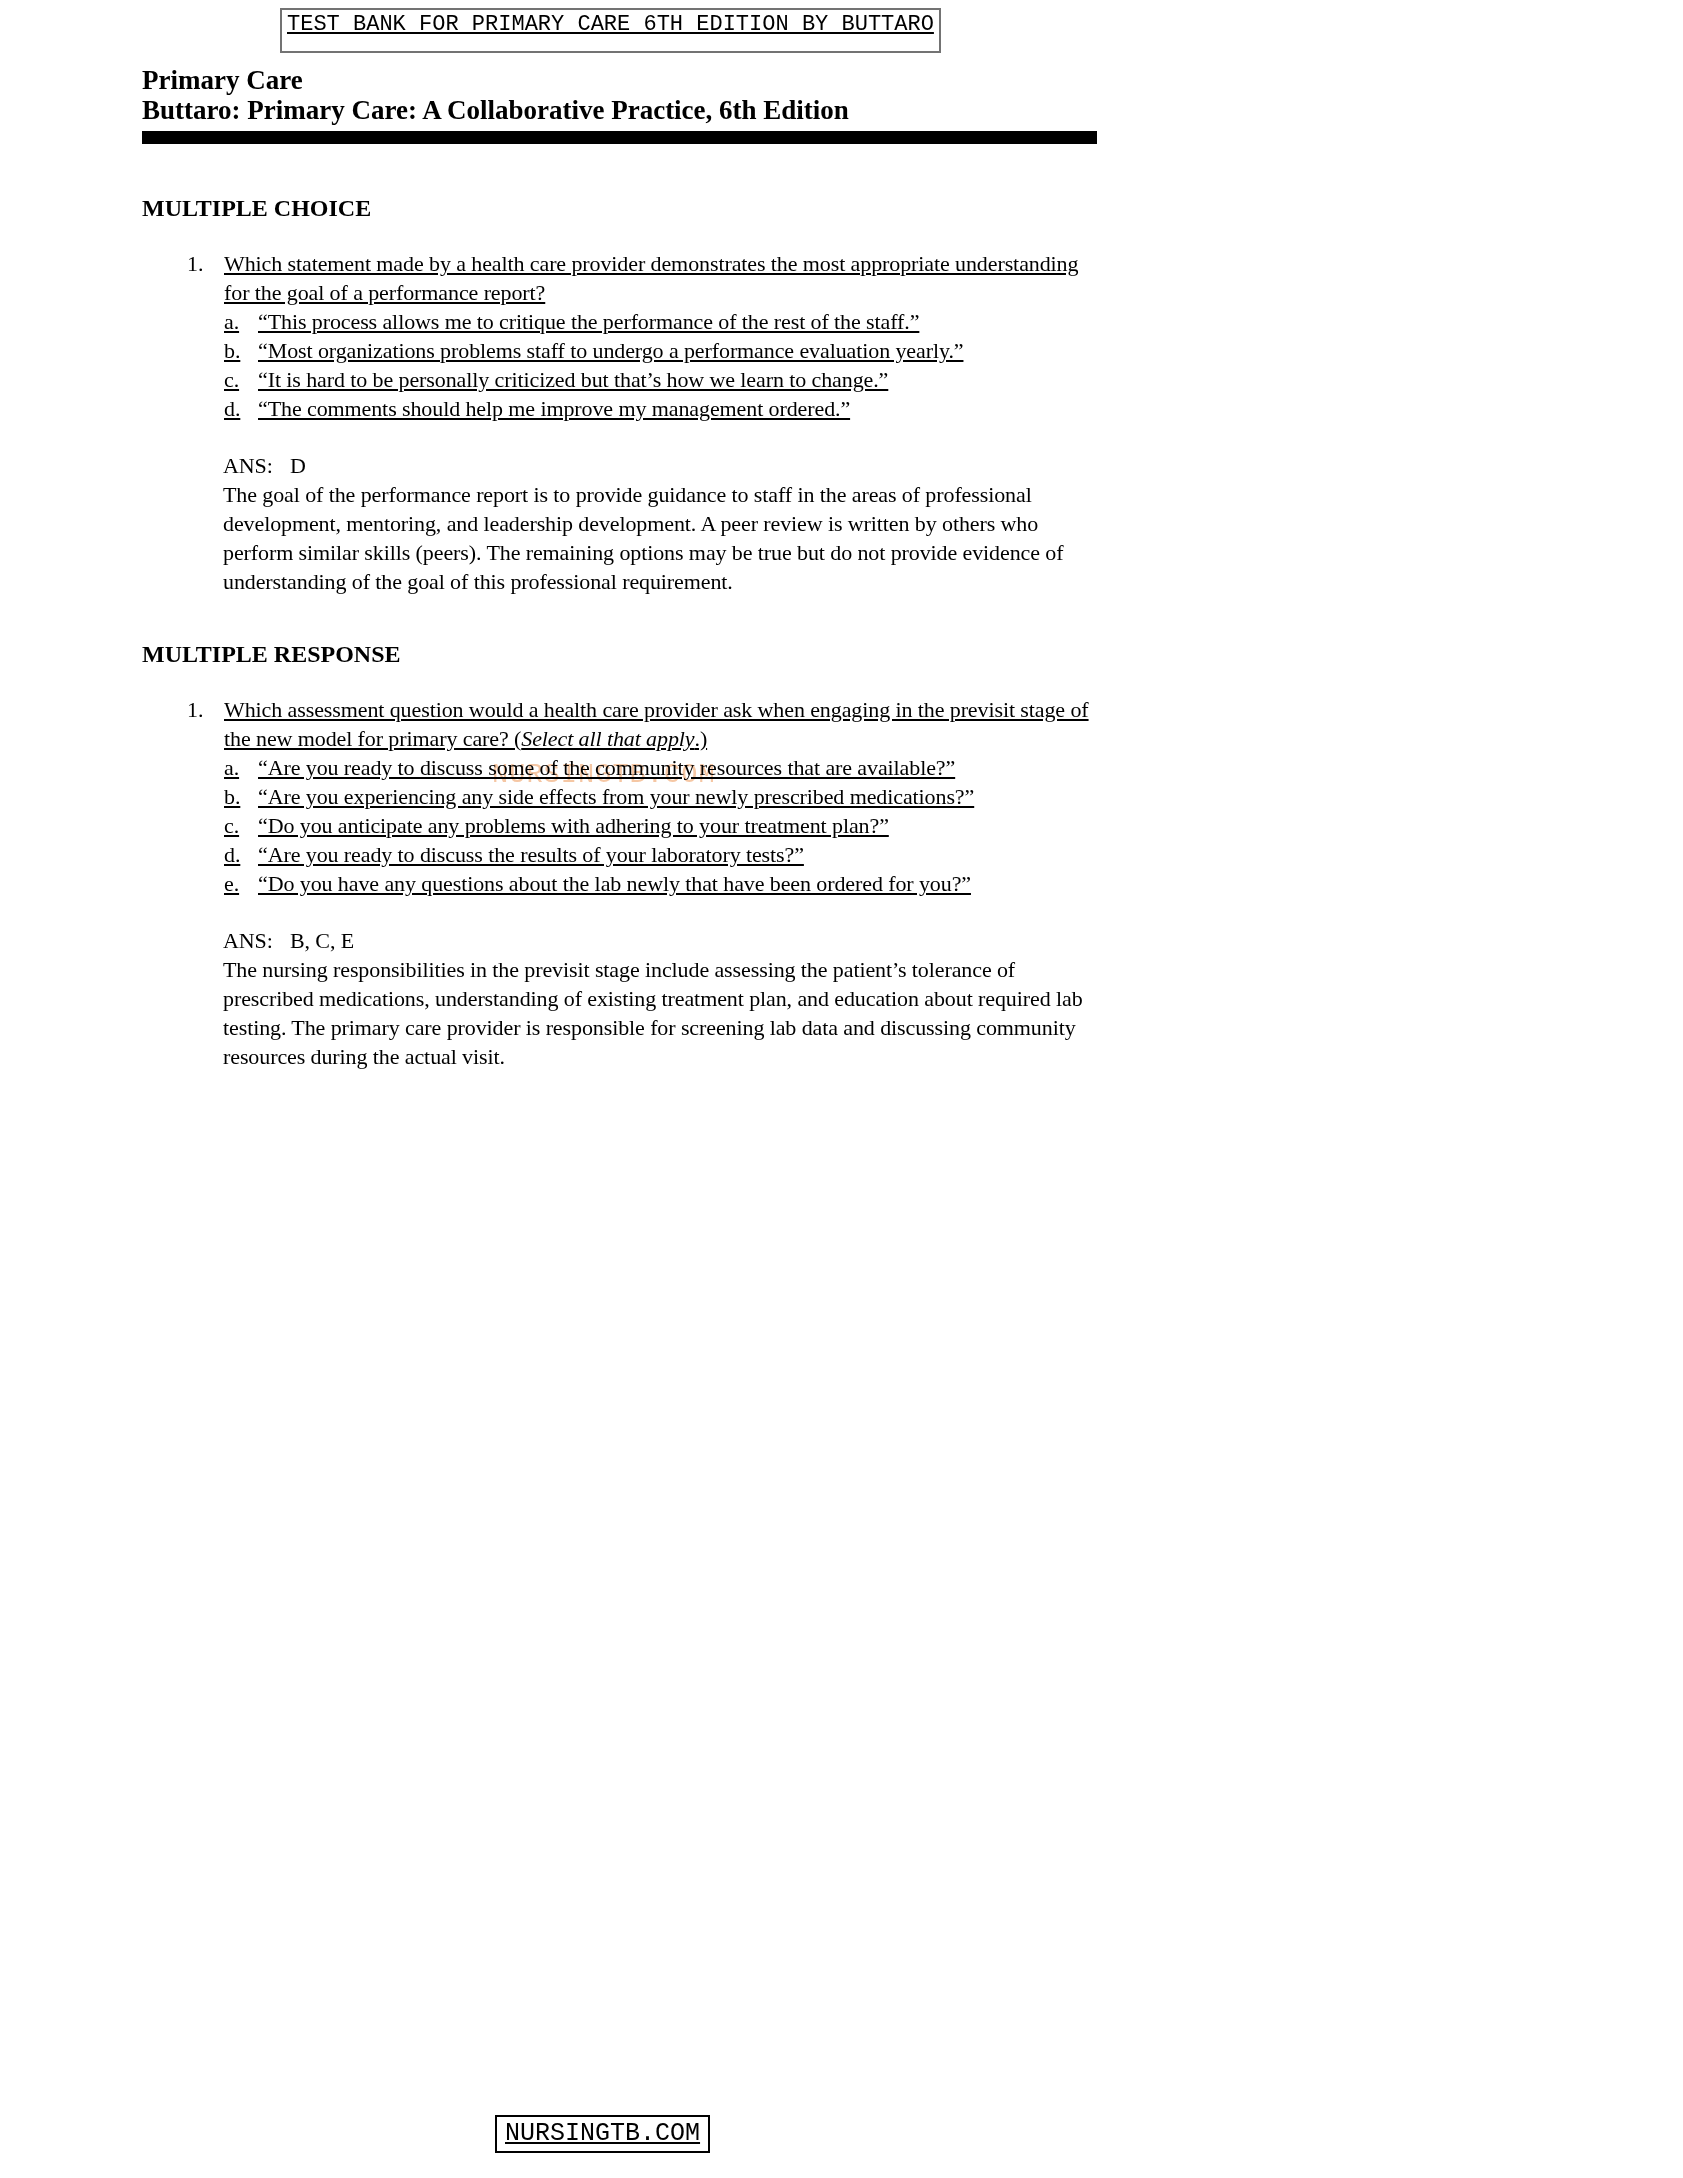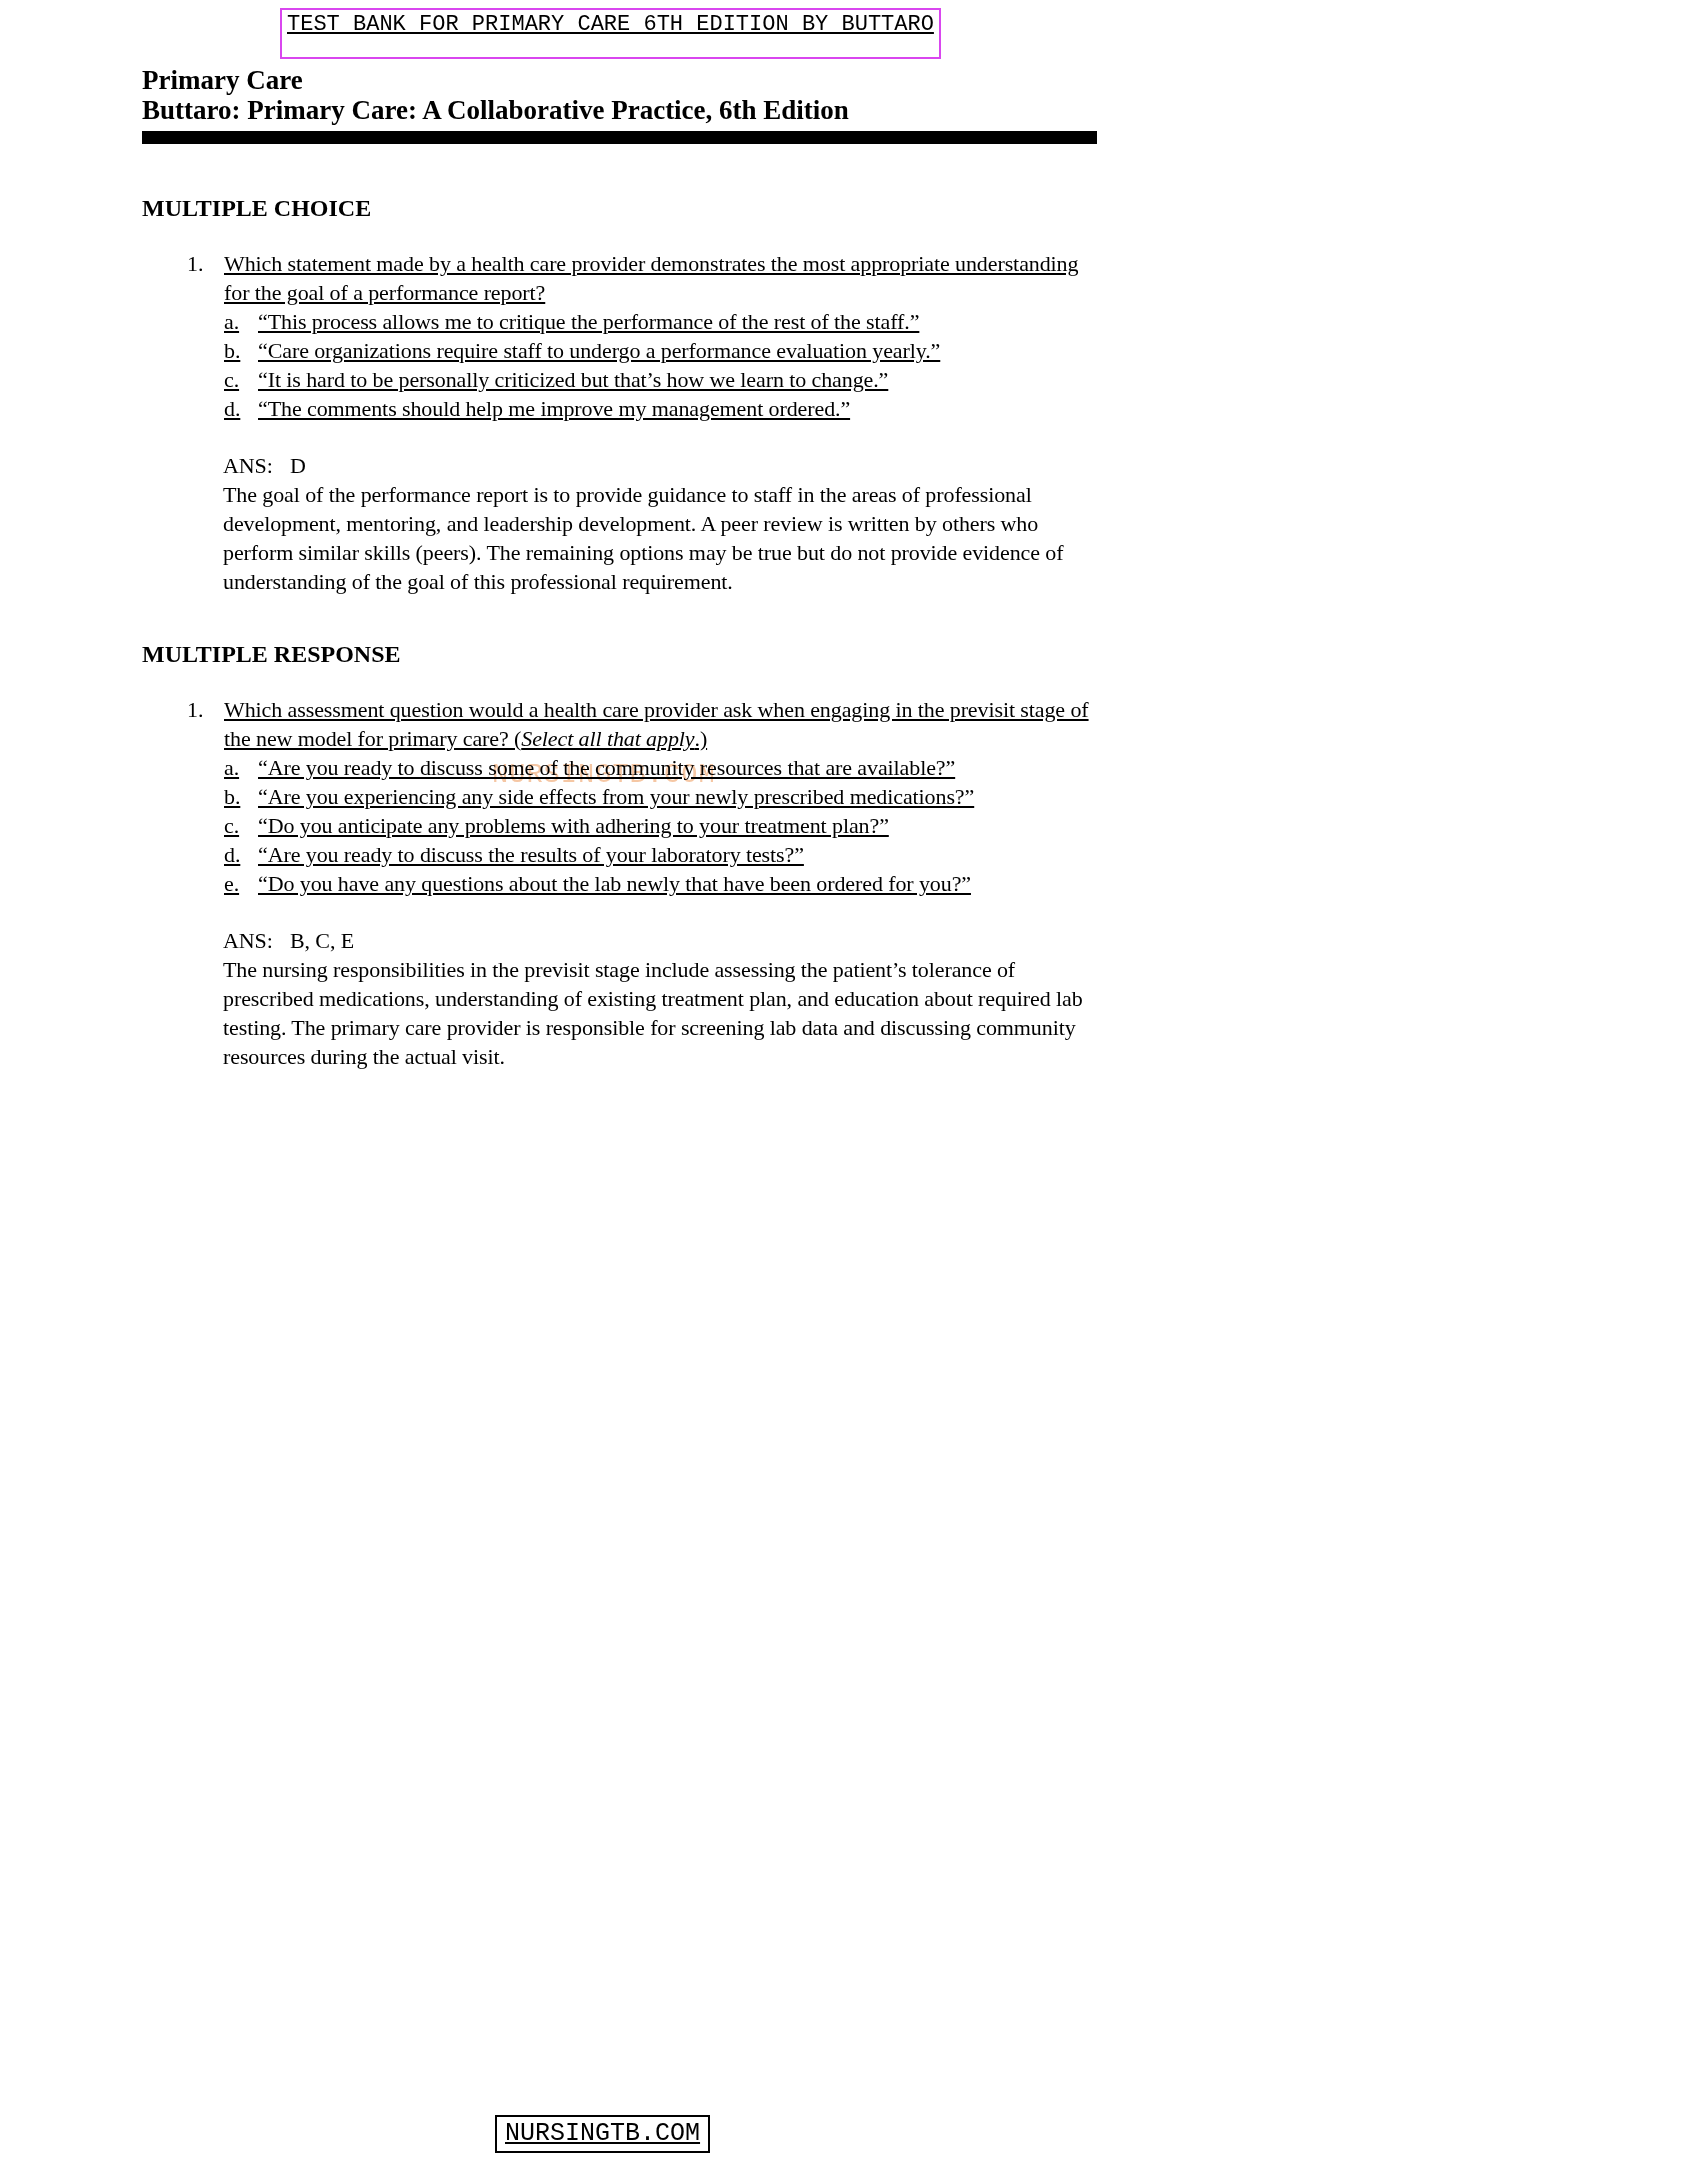--- a/index.html
+++ b/index.html
@@ -20,22 +20,22 @@
     font-size: 27px;
     letter-spacing: 1px;
     opacity: 0.6;
     z-index: 0;
     pointer-events: none;
   }
 
   .banner {
     position: absolute;
     left: 280px; top: 8px;
-    border: 2px solid #d946ef;
-    padding: 2px 5px 20px 5px;
+    border: 2px solid #737373;
+    padding: 2px 5px 14px 5px;
     font-family: "Liberation Mono", monospace;
     font-size: 22px;
     text-decoration: underline;
     white-space: nowrap;
     z-index: 2;
     background: transparent;
   }
 
   .content {
     position: absolute;
@@ -128,21 +128,21 @@
         <div class="qnum">1.</div>
         <div class="qbody">
           <div class="stem">Which statement made by a health care provider demonstrates the most appropriate understanding for the goal of a performance report?</div>
 
           <div class="opt">
             <span class="olet">a.</span>
             <span class="otext">“This process allows me to critique the performance of the rest of the staff.”</span>
           </div>
           <div class="opt">
             <span class="olet">b.</span>
-            <span class="otext">“Care organizations require staff to undergo a performance evaluation yearly.”</span>
+            <span class="otext">“Most organizations problems staff to undergo a performance evaluation yearly.”</span>
           </div>
           <div class="opt">
             <span class="olet">c.</span>
             <span class="otext">“It is hard to be personally criticized but that’s how we learn to change.”</span>
           </div>
           <div class="opt">
             <span class="olet">d.</span>
             <span class="otext">“The comments should help me improve my management ordered.”</span>
           </div>
         </div>

